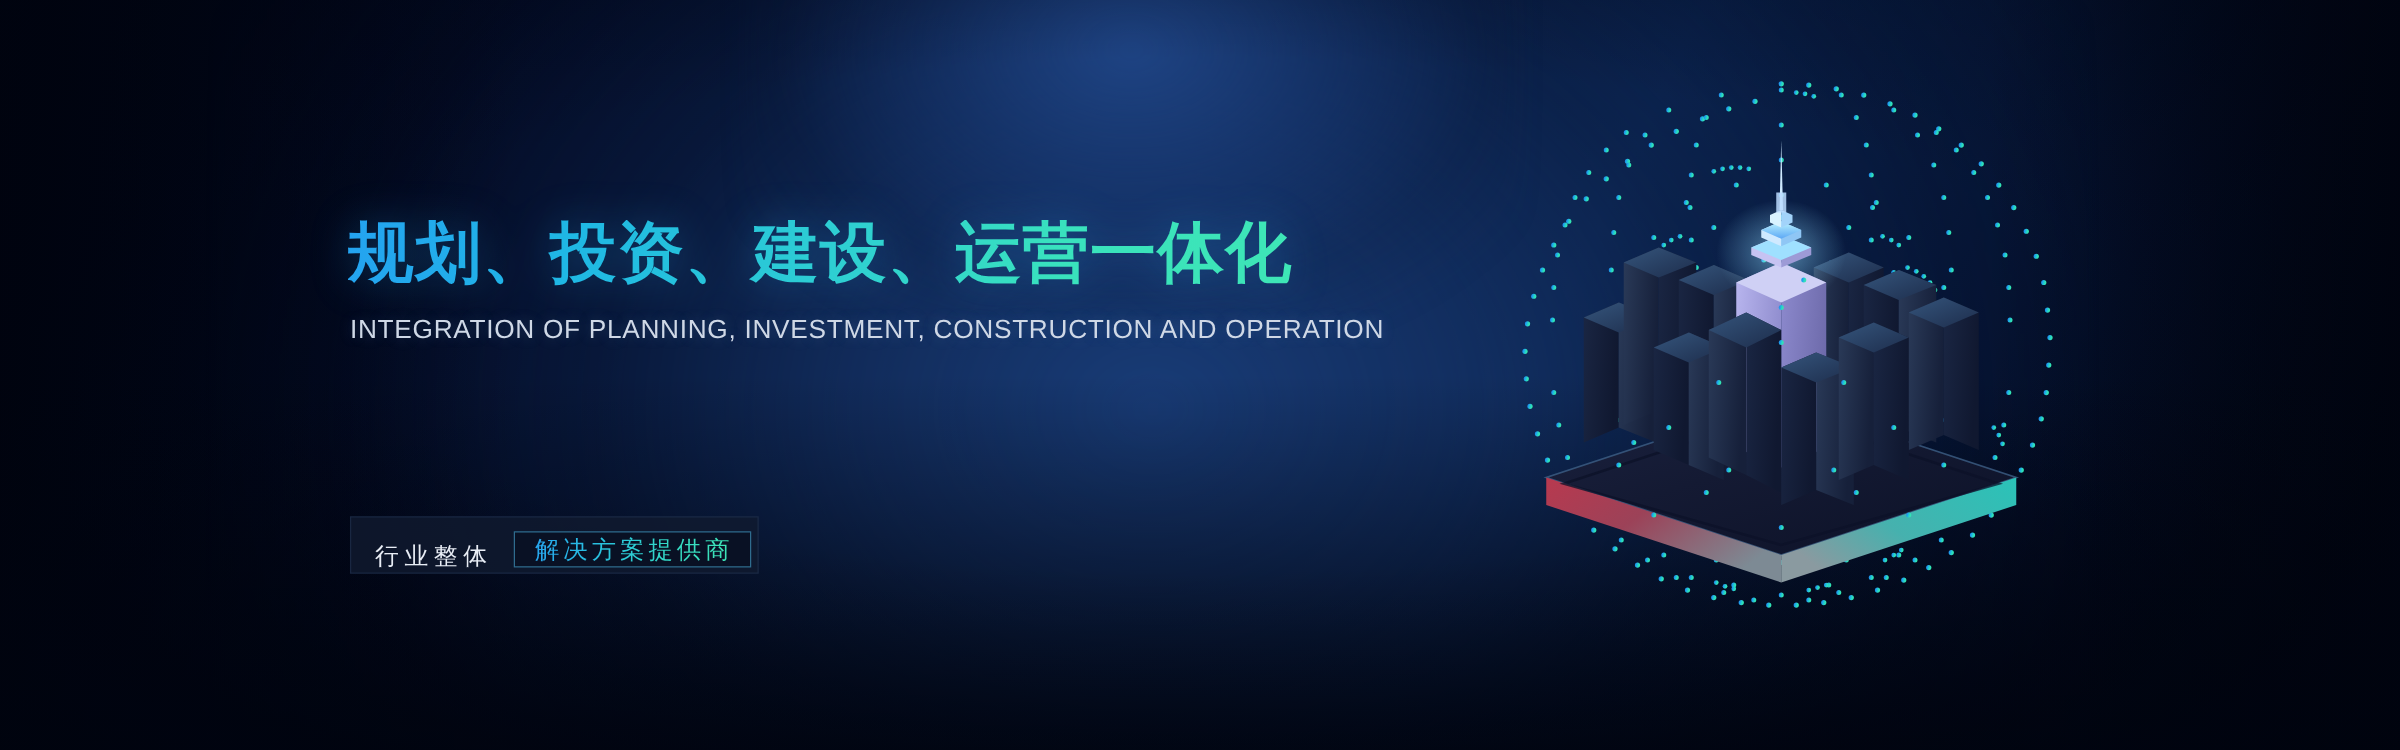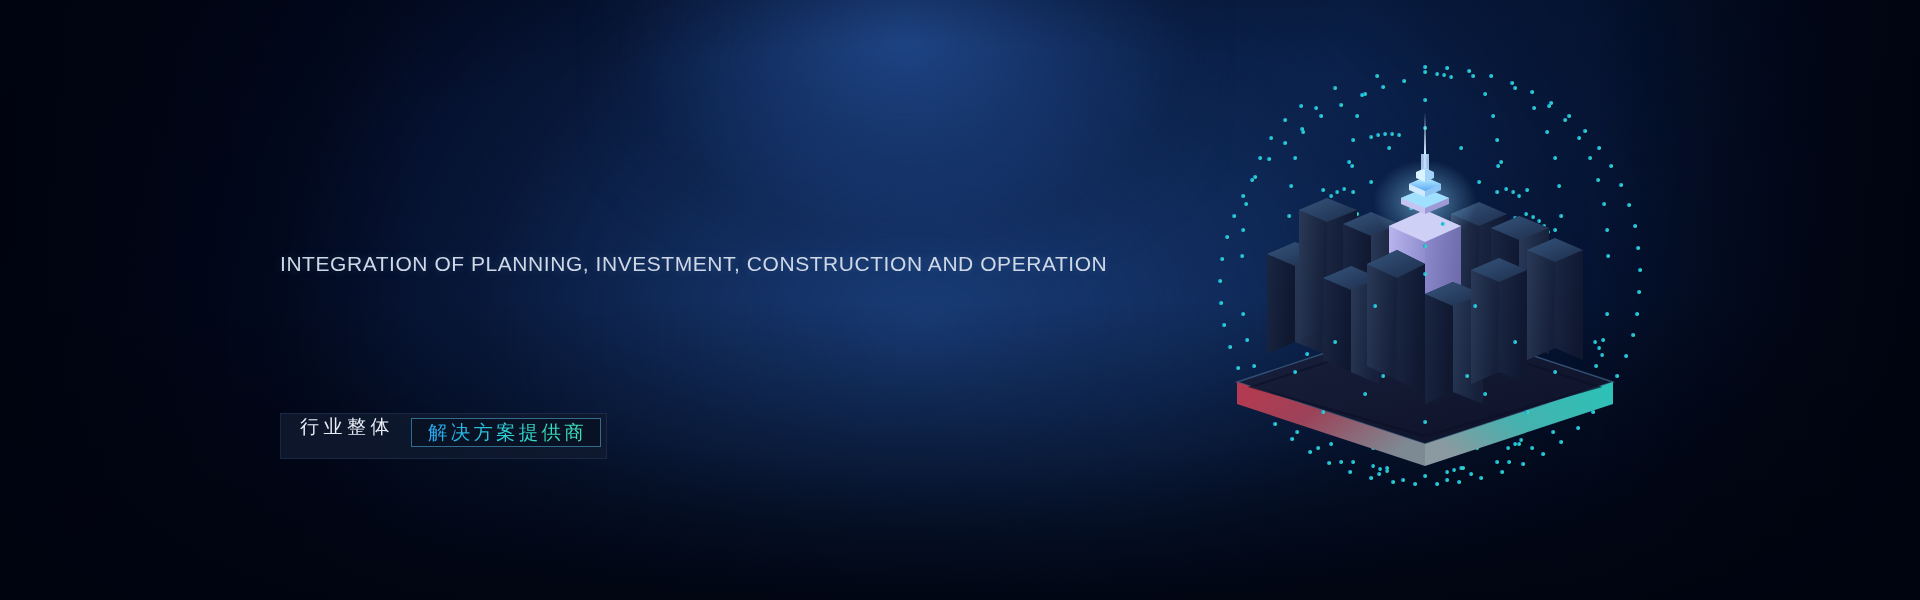--- a/index.html
+++ b/index.html
@@ -95,21 +95,21 @@
     white-space:nowrap;
     font-weight:400;
     text-shadow:0 0 10px rgba(120,170,230,.25);
   }
 
   
   .badge{
     position:absolute; top:413px; left:2px;
     height:46px;
     display:flex;
-    align-items:flex-start;
+    align-items:flex-end;
     background:rgba(16,26,48,.80);
     border:1px solid rgba(70,100,150,.22);
   }
   .badge-left{
     display:flex; align-items:center;
     padding:0 17px 0 19px;
     font-size:19px;
     letter-spacing:4.5px;
     color:#e8edf5;
     white-space:nowrap;
@@ -605,20 +605,21 @@
         <circle cx="352" cy="370" r="2"></circle>
           <circle cx="208" cy="334" r="2"></circle>
         <circle cx="292" cy="334" r="2"></circle>
           <circle cx="268" cy="182" r="2"></circle>
       </g>
     </svg>
   </div>
 
   <div class="copy">
 
+    <div class="headline">规划、投资、建设、运营一体化</div>
 
     <div class="subline">INTEGRATION OF PLANNING, INVESTMENT, CONSTRUCTION AND OPERATION</div>
 
     <div class="badge">
       <span class="badge-left">行业整体</span>
       <span class="badge-right-wrap">
         <span class="badge-right">解决方案提供商</span>
       </span>
     </div>
 

